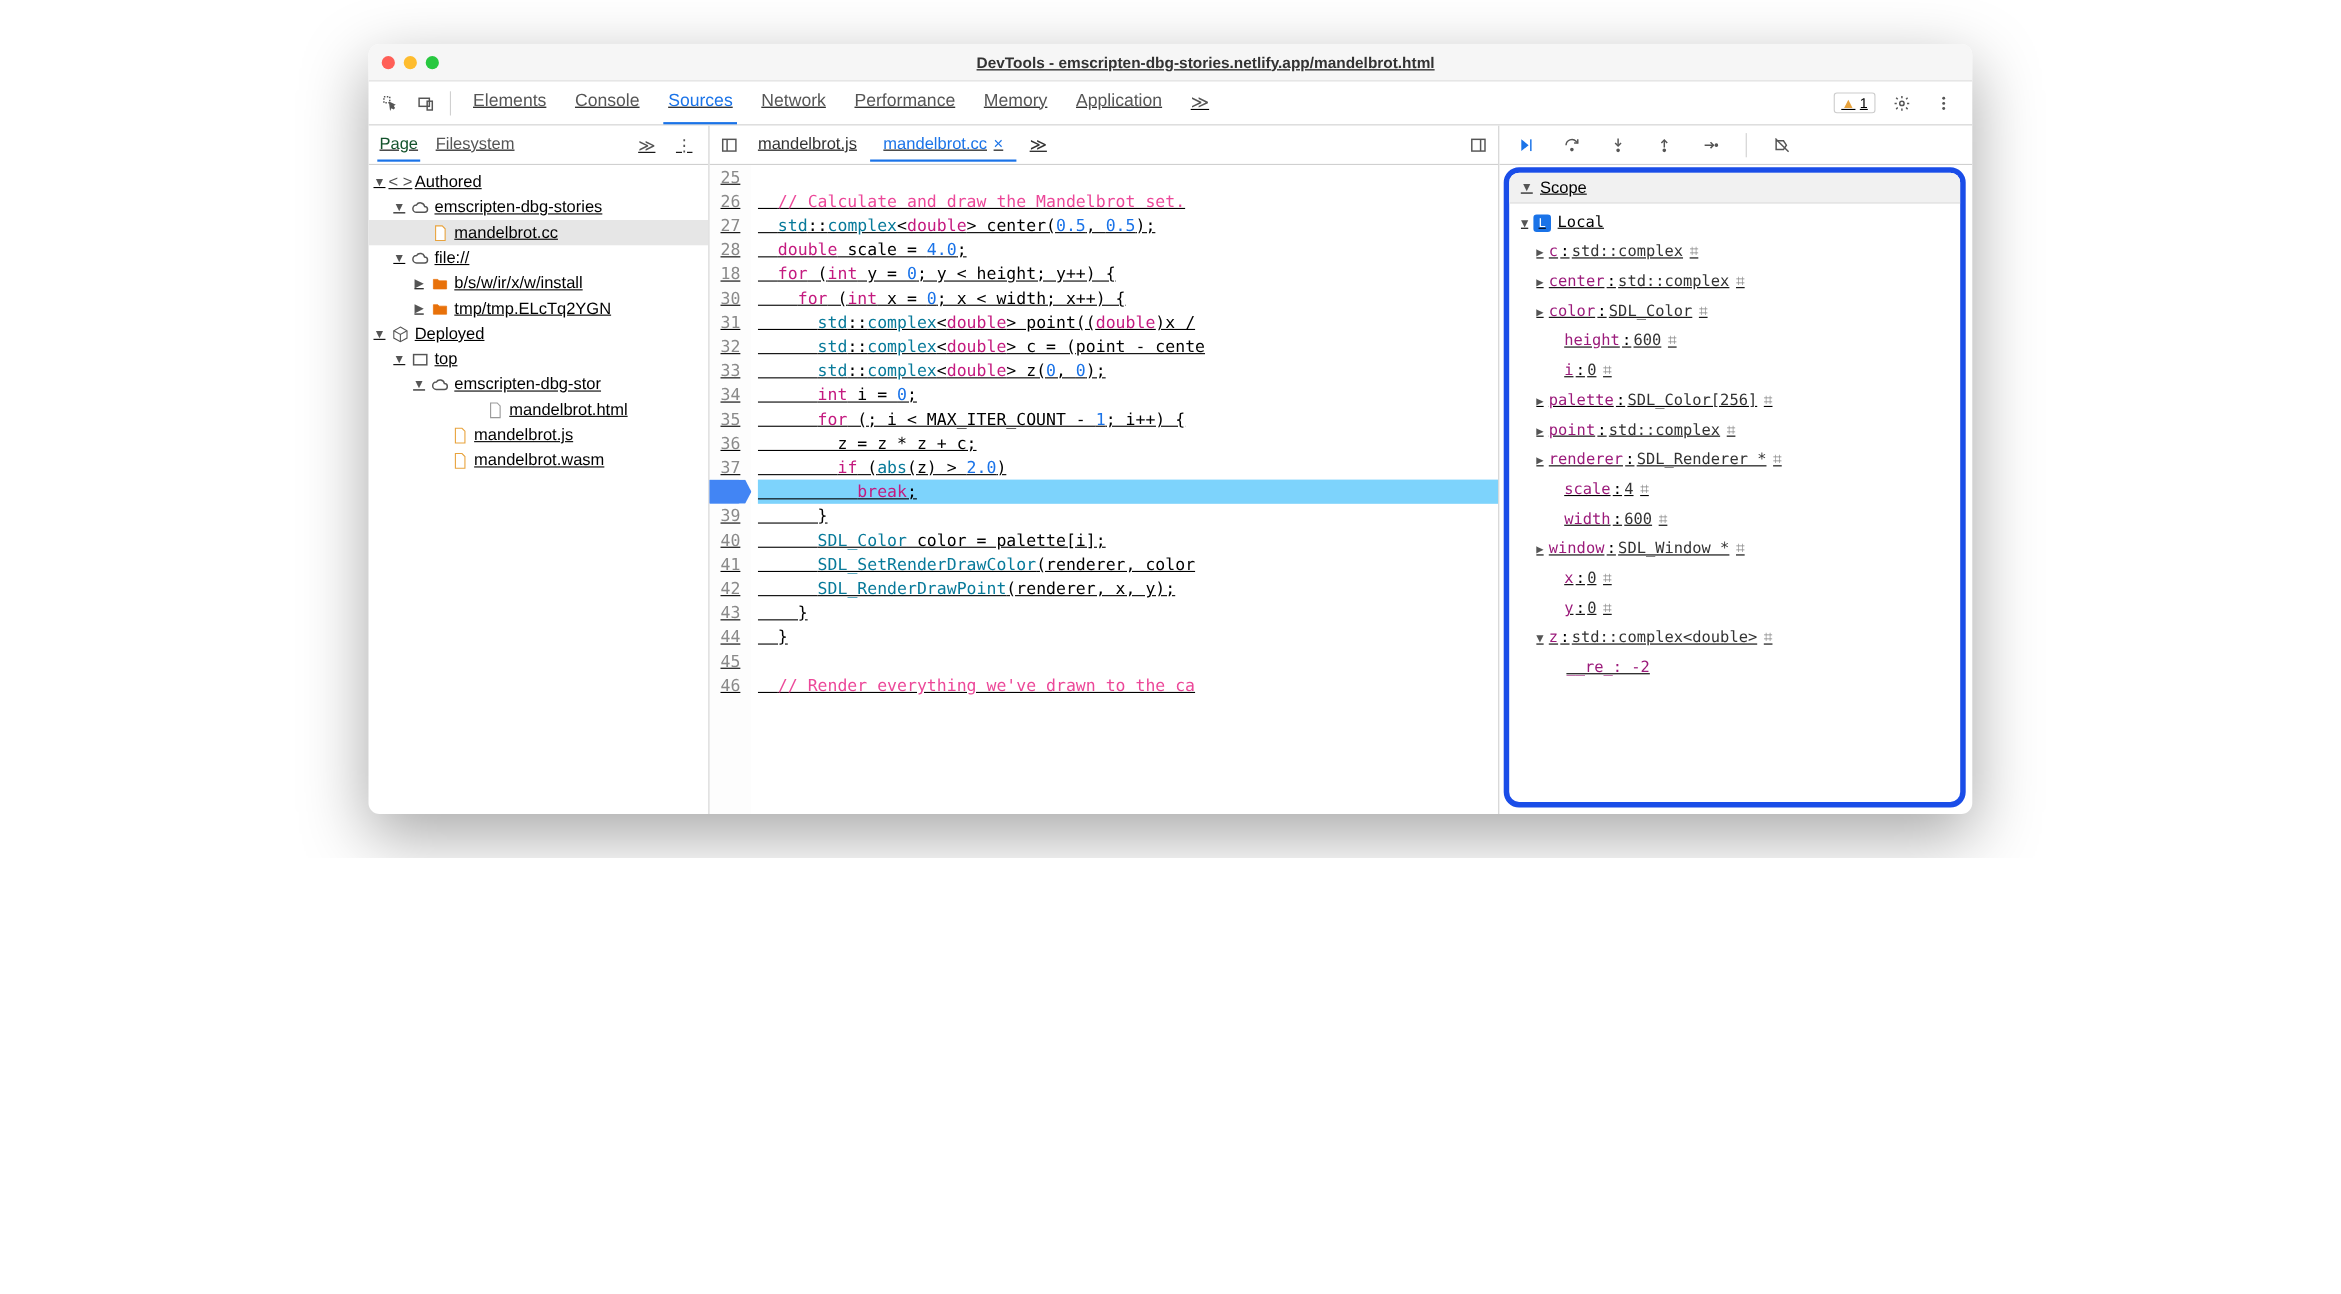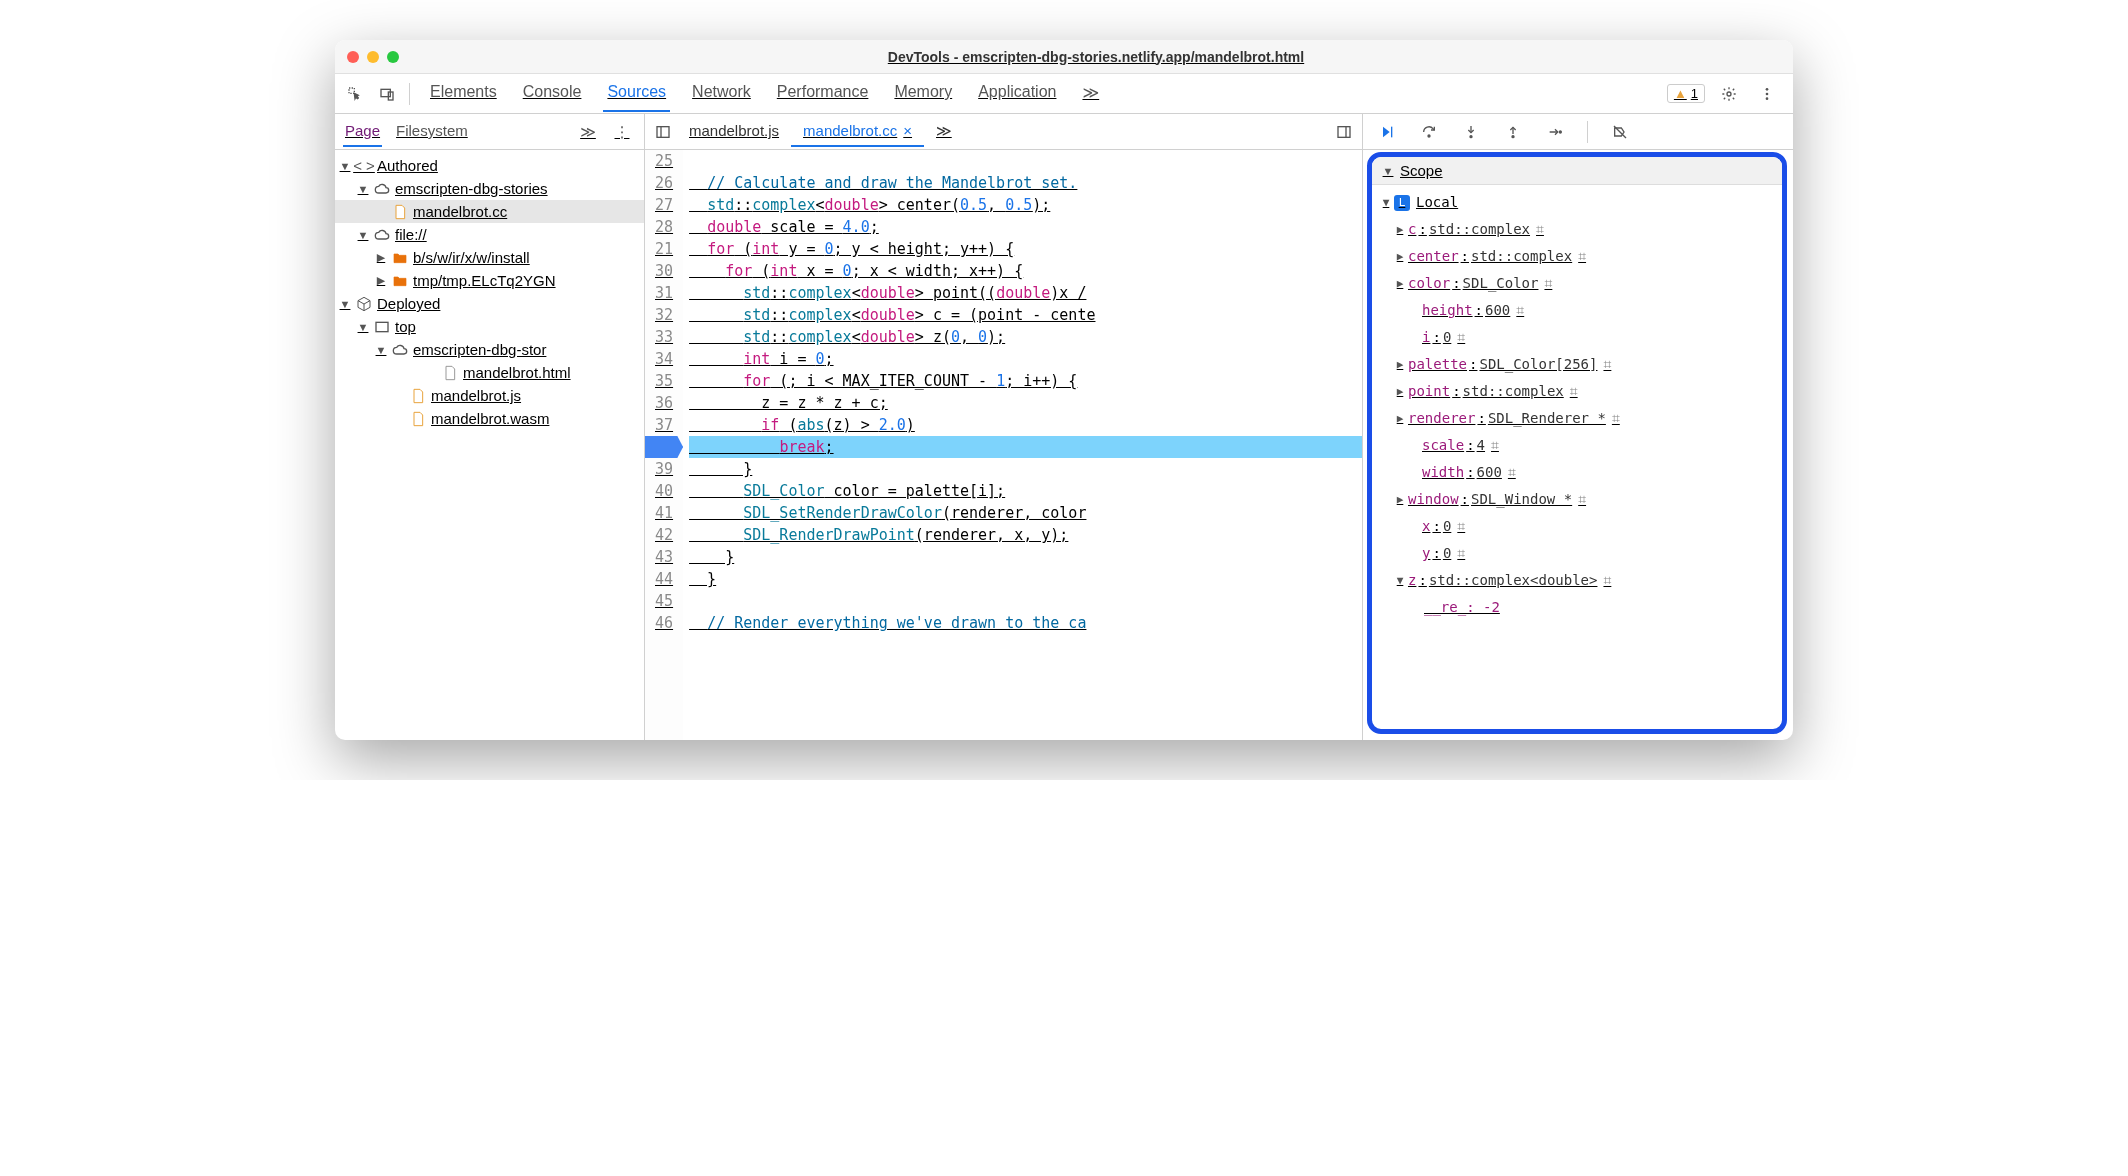--- a/index.html
+++ b/index.html
@@ -17,21 +17,21 @@
   .tab { padding:8px 4px; cursor:pointer; border-bottom:2px solid transparent;}
   .tab.active{ color:#1a73e8; border-bottom-color:#1a73e8; font-weight:500;}
   .tabbar-right { margin-left:auto; display:flex; align-items:center; gap:10px; padding-right:6px;}
   .warn{ display:flex;align-items:center;gap:4px; border:1px solid #ccc; border-radius:3px; padding:1px 6px; font-size:13px;}
   .warn-triangle{ color:#e8a33d; }
   .body { flex:1; display:flex; overflow:hidden;}
   
   .sidebar{ width:310px; border-right:1px solid #d0d0d0; display:flex; flex-direction:column; overflow:hidden;}
   .sb-tabs{ height:36px; display:flex; align-items:center; border-bottom:1px solid #d0d0d0; padding:0 8px; gap:12px; font-size:15px;}
   .sb-tab{ padding:6px 2px; cursor:pointer; color:#555; border-bottom:2px solid transparent;}
-  .sb-tab.active{ color:#701a75; border-bottom-color:#1a73e8;}
+  .sb-tab.active{ color:#14532d; border-bottom-color:#1a73e8;}
   .sb-more{ margin-left:auto; display:flex; gap:6px;}
   .tree{ flex:1; overflow:auto; font-size:15px; padding:4px 0;}
   .node{ display:flex; align-items:center; gap:4px; padding:3px 4px; white-space:nowrap; cursor:default;}
   .node.selected{ background:#e6e6e6;}
   .arrow{ width:12px; font-size:11px; color:#555; text-align:center;}
   .ico{ width:18px; display:flex; justify-content:center; color:#555;}
   .ico.folder-orange svg{ fill:#e8710a; stroke:#e8710a;}
   .ico.file-yellow svg{ fill:#ffb000; stroke:#ffb000;}
   .ico.file-gray svg{ fill:#999; stroke:#999;}
   
@@ -40,21 +40,21 @@
   .ed-tab{ padding:6px 12px; cursor:pointer; color:#333; display:flex; align-items:center; gap:6px; border-bottom:2px solid transparent;}
   .ed-tab.active{ color:#1a73e8; border-bottom-color:#1a73e8;}
   .ed-right{ margin-left:auto;}
   .code-wrap{ flex:1; display:flex; overflow:auto; font-family: "Menlo","Consolas",monospace; font-size:15px; line-height:22px;}
   .gutter{ background:#fdfdfd; text-align:right; padding:0 10px; color:#8a8a8a; user-select:none;}
   .gutter .ln{ height:22px;}
   .code{ flex:1; white-space:pre; padding-left:6px; position:relative;}
   .code .row{ height:22px;}
   .hl{ background:#7dd3fc; position:relative;}
   .hl::before{ content:""; position:absolute; left:-64px; top:0; width:58px; height:22px; background:#4285f4; clip-path: polygon(0 0, 80% 0, 100% 50%, 80% 100%, 0 100%);}
-  .tok-cm{color:#0369a1}.tok-kw{color:#c41a7f}.tok-num{color:#1a73e8}.tok-ty{color:#087a9a}
+  .tok-cm{color:#ec4899}.tok-kw{color:#c41a7f}.tok-num{color:#1a73e8}.tok-ty{color:#087a9a}
   .statusbar{ height:28px; border-top:1px solid #d0d0d0; display:flex; align-items:center; font-size:14px; padding:0 10px; color:#444; gap:6px;}
   .statusbar a{ color:#333; text-decoration:underline;}
   
   .right{ width:430px; display:flex; flex-direction:column; overflow:hidden;}
   .dbg-toolbar{ height:36px; border-bottom:1px solid #d0d0d0; display:flex; align-items:center; gap:14px; padding:0 10px;}
   .dbg-toolbar .icon-btn svg{ color:#1a73e8;}
   .dbg-toolbar .icon-btn.dim svg{ color:#555;}
   .scope-section{ flex:1; border:5px solid #1a4de8; border-radius:14px; margin:2px 6px 6px 4px; overflow:auto; font-size:15px;}
   .sec-head{ background:#f1f1f1; border-bottom:1px solid #ddd; padding:5px 10px; font-weight:500; display:flex; align-items:center; gap:6px;}
   .scope-body{ padding:4px 4px 8px 4px; font-family:"Menlo","Consolas",monospace; font-size:14px; line-height:27px;}
@@ -260,21 +260,21 @@
               <line x1="15" y1="4" x2="15" y2="20"></line>
             </svg>
           </div>
       </div>
       <div class="code-wrap">
         <div class="gutter" id="gutter">
             <div class="ln">25</div>
             <div class="ln">26</div>
             <div class="ln">27</div>
             <div class="ln">28</div>
-            <div class="ln">21</div>
+            <div class="ln">18</div>
             <div class="ln">30</div>
             <div class="ln">31</div>
             <div class="ln">32</div>
             <div class="ln">33</div>
             <div class="ln">34</div>
             <div class="ln">35</div>
             <div class="ln">36</div>
             <div class="ln">37</div>
             <div class="ln" style="background: rgb(66, 133, 244); color: rgb(255, 255, 255); margin: 0px -10px; padding-right: 18px; clip-path: polygon(0px 0px, 85% 0px, 100% 50%, 85% 100%, 0px 100%);">38</div>
             <div class="ln">39</div>

